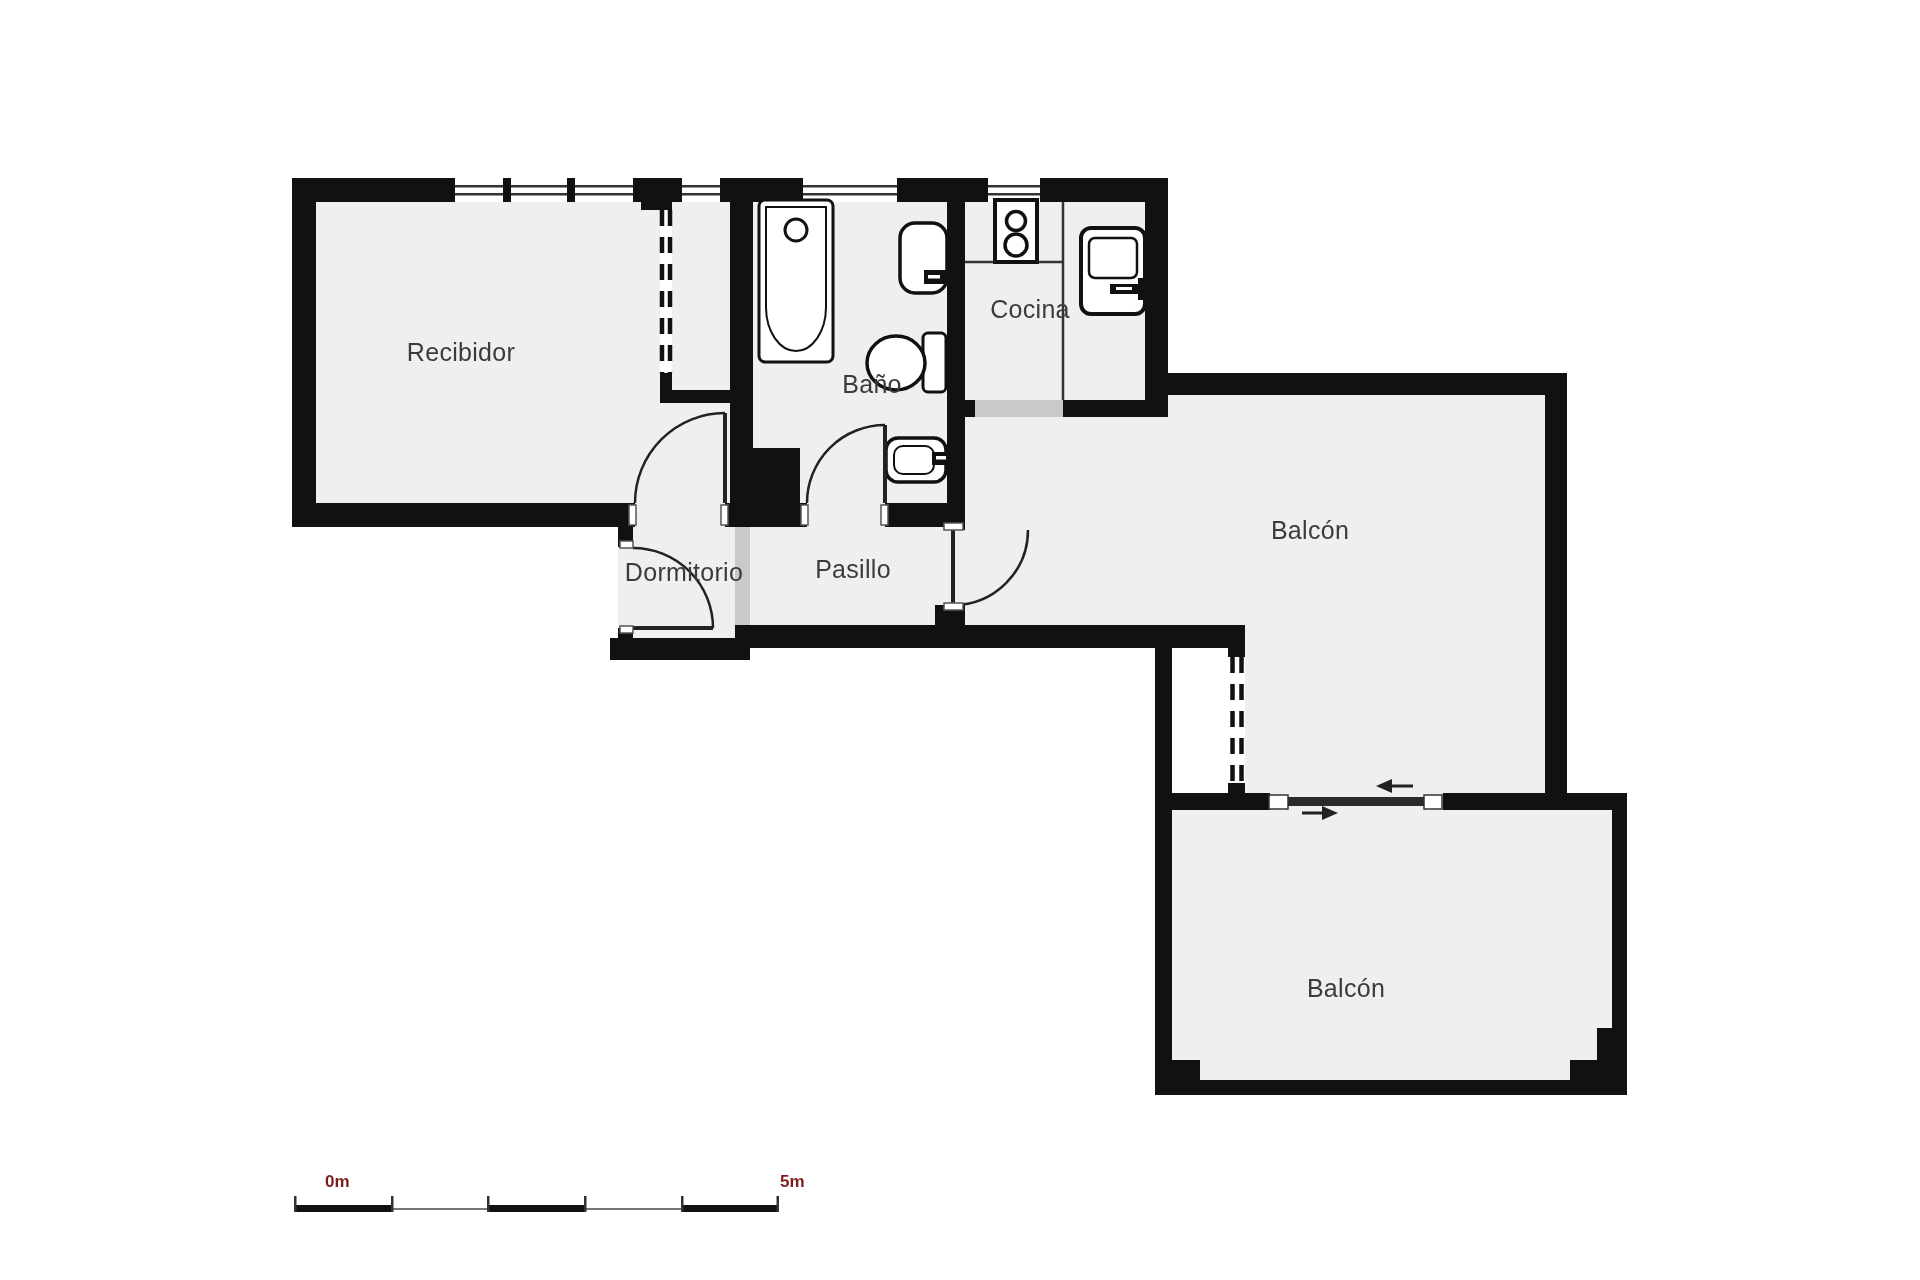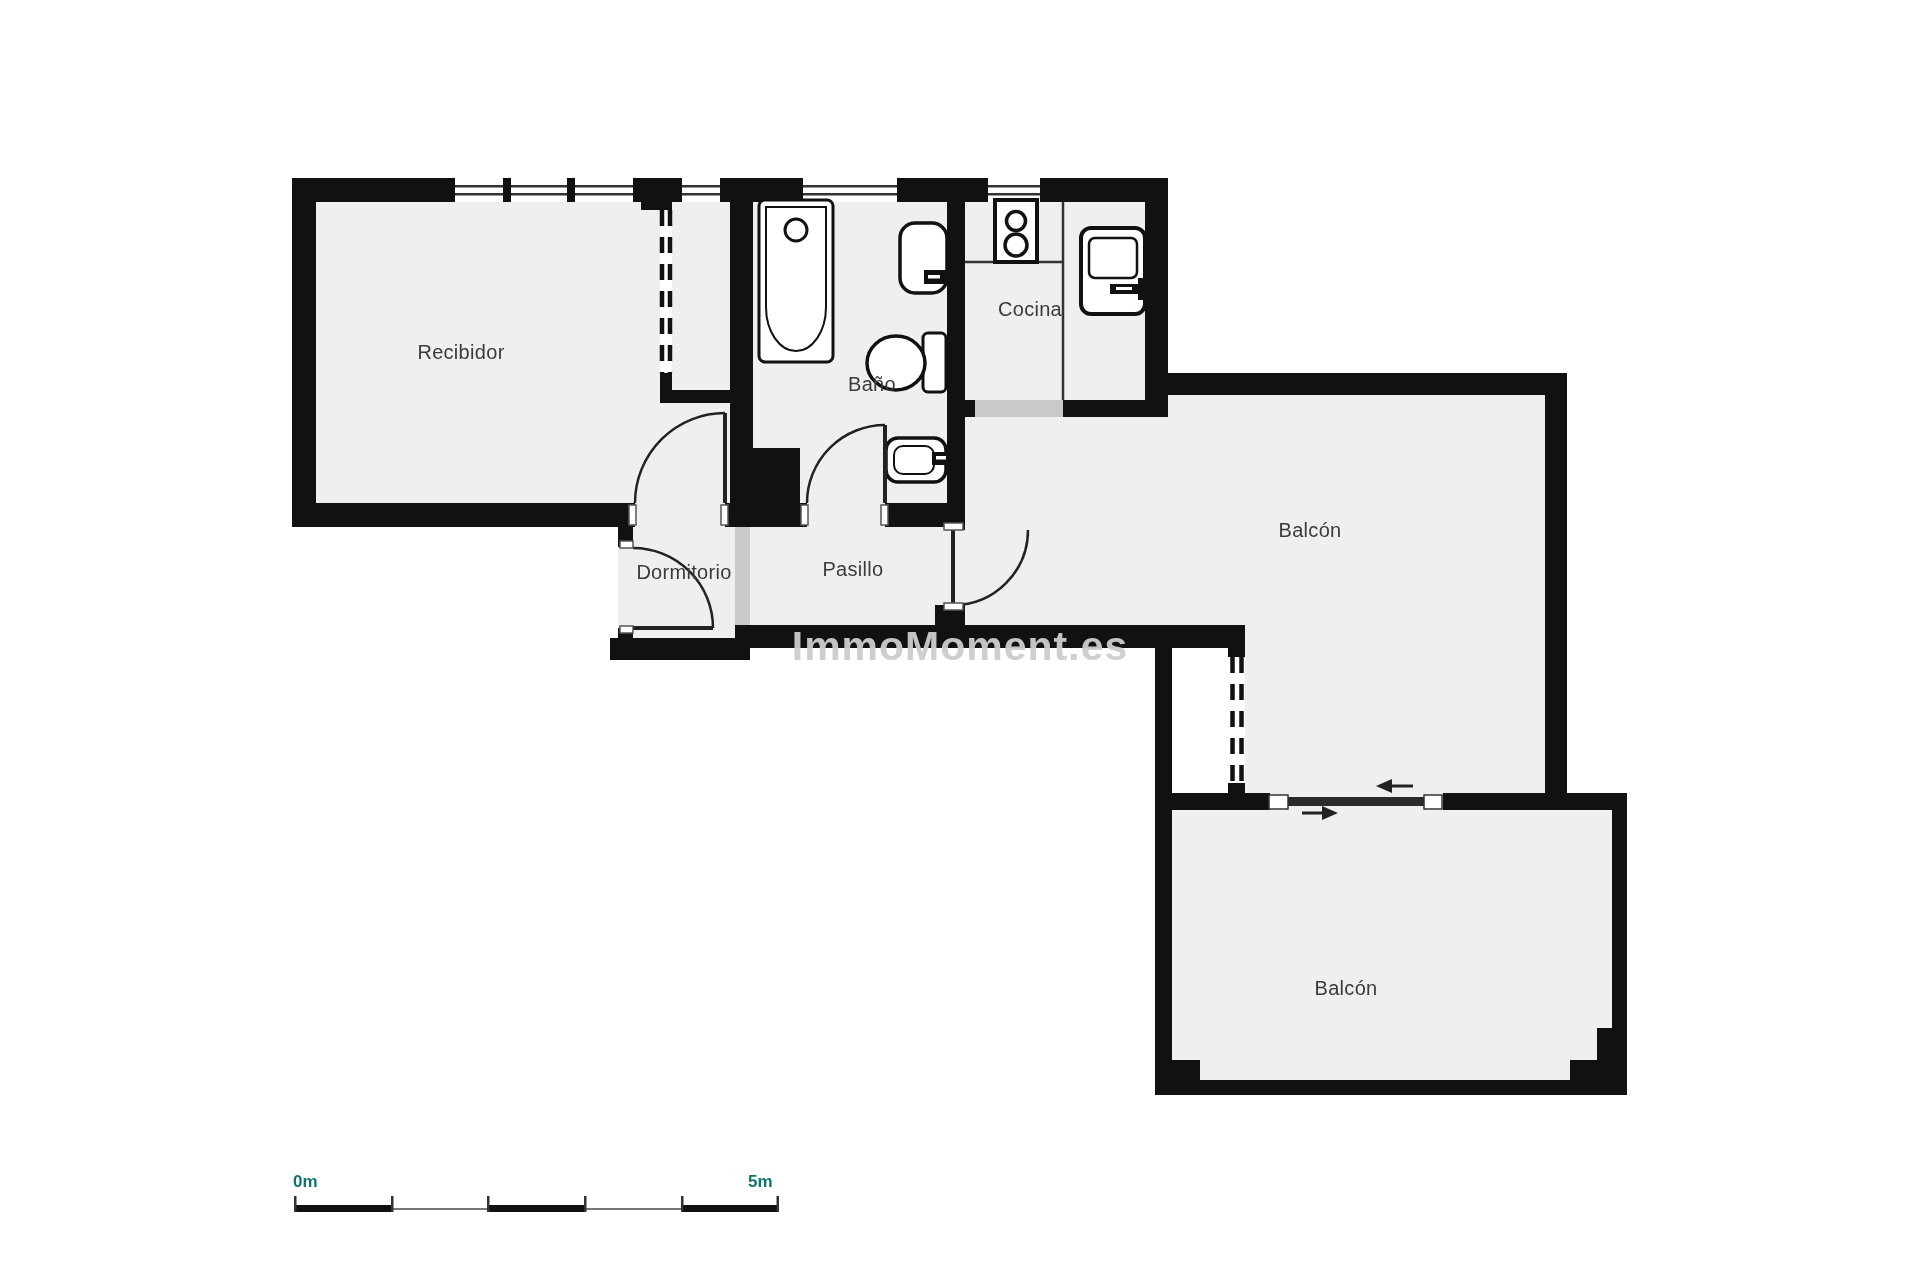--- a/index.html
+++ b/index.html
@@ -3,24 +3,24 @@
 <meta charset="utf-8">
 <style>
   html,body{margin:0;padding:0;background:#ffffff;}
   #canvas{
     position:relative;width:1920px;height:1280px;background:#ffffff;overflow:hidden;
     font-family:"Liberation Sans", sans-serif;
   }
   #plan-svg{position:absolute;left:0;top:0;width:1920px;height:1280px;}
   .room-label{
     position:absolute;transform:translate(-50%,-50%);
-    color:#3b3b3b;font-size:20px;letter-spacing:.3px;white-space:nowrap;z-index:5;
+    color:#3b3b3b;font-size:25px;letter-spacing:.3px;white-space:nowrap;z-index:5;
   }
   .scale-label{
-    position:absolute;color:#0f766e;font-size:17px;font-weight:700;z-index:5;white-space:nowrap;
+    position:absolute;color:#7f1d1d;font-size:17px;font-weight:700;z-index:5;white-space:nowrap;margin-left:32px;
   }
   #watermark{
     position:absolute;left:960px;top:646px;transform:translate(-50%,-50%);
     color:#cdcdcd;font-size:41px;font-weight:600;letter-spacing:1px;z-index:9;white-space:nowrap;
     opacity:.95;
   }
   .walls{filter:drop-shadow(0.6px 0.8px 0.7px rgba(0,0,0,0.45));}
 </style>
 </head>
 <body>
@@ -230,15 +230,14 @@
   <div class="room-label" style="left:872px;top:384px;">Baño</div>
   <div class="room-label" style="left:1030px;top:309px;">Cocina</div>
   <div class="room-label" style="left:1310px;top:530px;">Balcón</div>
   <div class="room-label" style="left:684px;top:572px;">Dormitorio</div>
   <div class="room-label" style="left:845px;top:569px;margin-left:8px;">Pasillo</div>
   <div class="room-label" style="left:1346px;top:988px;">Balcón</div>
 
   <div class="scale-label" style="left:293px;top:1172px;">0m</div>
   <div class="scale-label" style="left:748px;top:1172px;">5m</div>
 
-  <div id="watermark">ImmoMoment.es</div>
 
 </div>
 
 </body></html>

